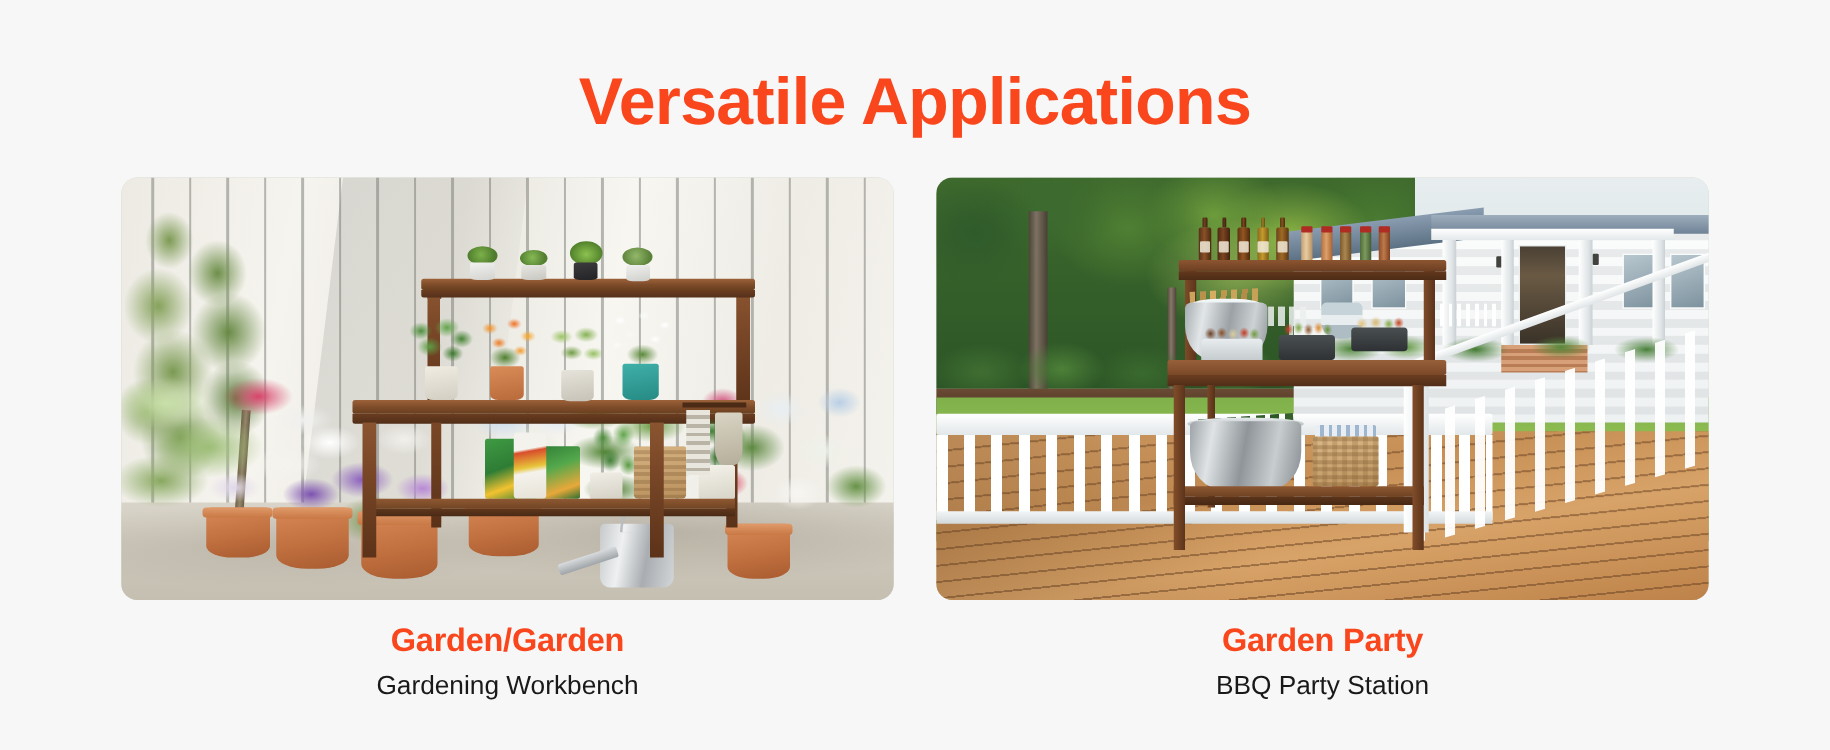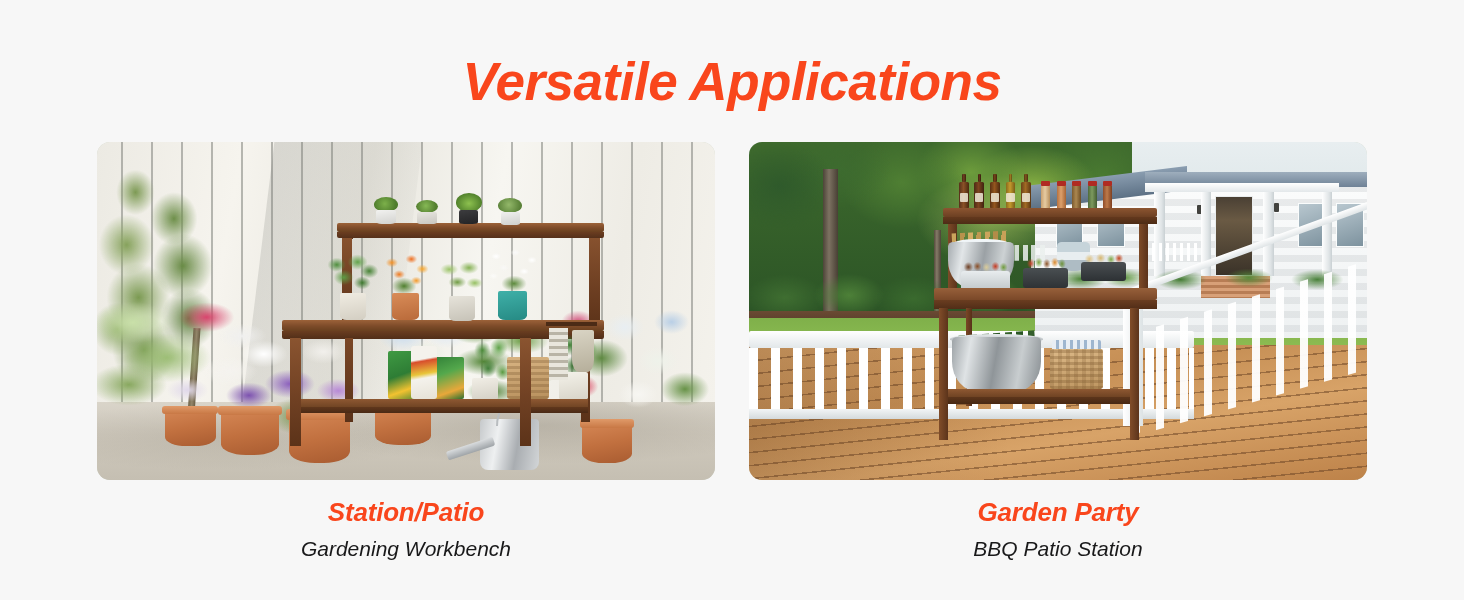--- a/index.html
+++ b/index.html
@@ -14,21 +14,20 @@
     background: #f7f7f7;
     font-family: "Liberation Sans", sans-serif;
     -webkit-font-smoothing: antialiased;
   }
 
   .banner {
     position: relative;
     width: 1464px;
     height: 584px;
     background: #f7f7f7;
-    font-style: italic;
   }
 
   
   .headline {
     position: absolute;
     top: 52px;
     left: 0;
     width: 1464px;
     text-align: center;
     font-size: 53px;
@@ -765,21 +764,21 @@
           <div class="wood b-leg-fl"></div>
           <div class="wood b-leg-fr"></div>
 
           <div class="b-hook"></div>
           <div class="b-towel"></div>
           <div class="b-glove"></div>
         </div>
       </div>
 
       <div class="caption">
-        <div class="caption-title">Station/Patio</div>
+        <div class="caption-title">Garden/Garden</div>
         <div class="caption-sub">Gardening Workbench</div>
       </div>
     </div>
 
     <div class="card">
       <div class="photo">
         <div class="r-sky"></div>
         <div class="r-trees"></div>
         <div class="r-trees-glow"></div>
         <div class="r-trunk-a"></div>
@@ -863,18 +862,18 @@
 
           <div class="p-low-top"></div>
           <div class="p-low-edge"></div>
           <div class="p-leg-fl"></div>
           <div class="p-leg-fr"></div>
         </div>
       </div>
 
       <div class="caption">
         <div class="caption-title">Garden Party</div>
-        <div class="caption-sub">BBQ Patio Station</div>
+        <div class="caption-sub">BBQ Party Station</div>
       </div>
     </div>
 
   </div>
 </div>
 
 </body></html>

